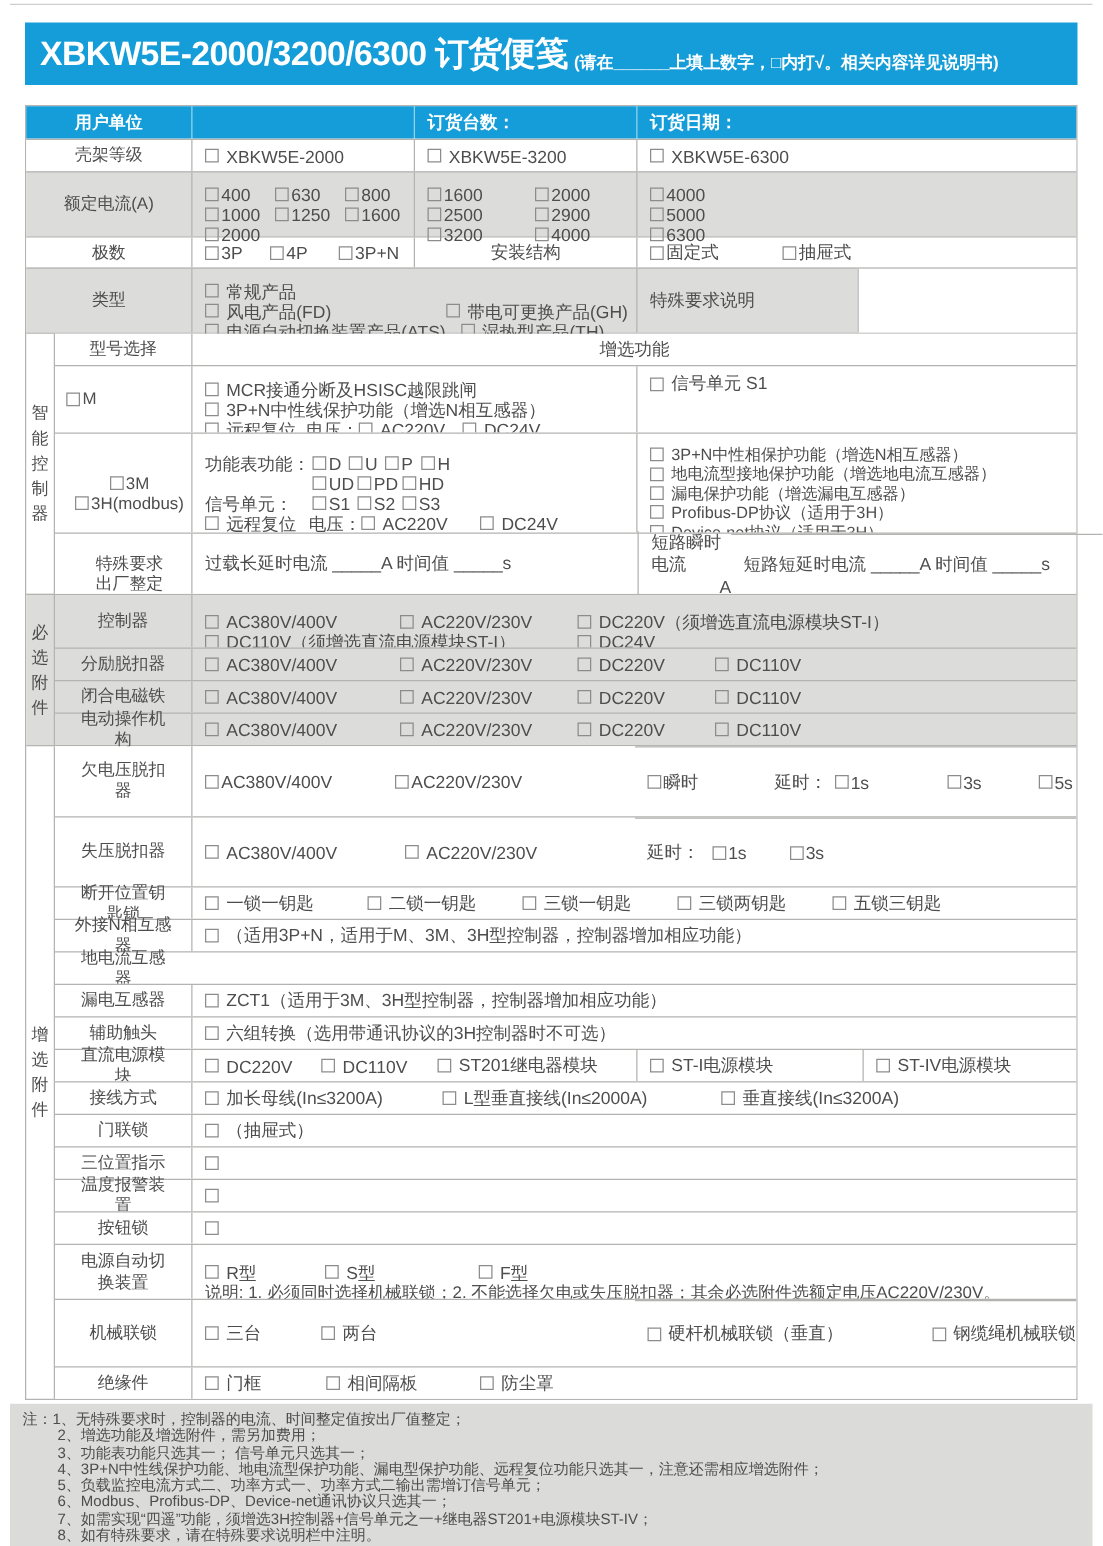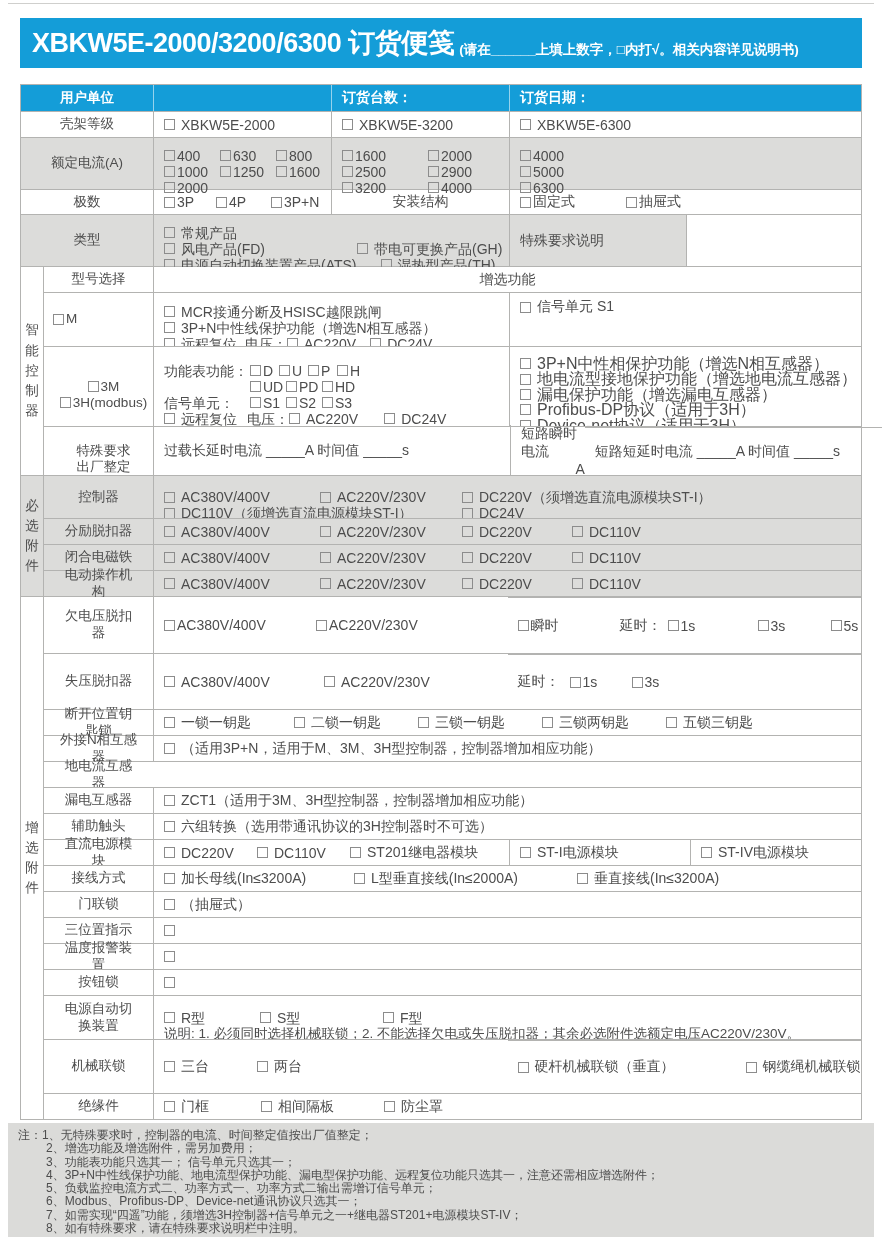--- a/index.html
+++ b/index.html
@@ -26,21 +26,21 @@
 .sec-body .lbl{width:109px}
 .ll{justify-content:flex-start;text-align:left;padding-left:9px}
 .gcell{width:23px;flex:none;display:flex;align-items:center;justify-content:center;text-align:center;font-size:13.5px;line-height:1.5;border-right:1px solid #b3b3b1;padding:2px 4px}
 .c2,.c3{width:178px;flex:none}
 .cp{width:356px;flex:none}
 .c3s{width:177px;flex:none}
 .cf{flex:1;min-width:0}
 .wh{background:#fff}
 .col{display:flex;flex-direction:column;justify-content:center;padding:18px 0 2px 10px}
 .line{display:flex;align-items:center;line-height:16px;min-height:16px;white-space:nowrap}
-.l15 .line{line-height:15.4px;min-height:15.4px;font-size:16px}
+.l15 .line{line-height:15.4px;min-height:15.4px;font-size:13px}
 .opt{display:inline-flex;align-items:center;flex:none;white-space:nowrap}
 .bx{width:11px;height:11px;border:1px solid #8c8c8c;flex:none;margin-right:6px;background:transparent}
 .t .bx{margin-right:2px}
 .stack{flex:1;display:flex;flex-direction:row;min-width:0}
 .sub{flex:1;display:flex;align-items:center}
 .sub+.sub{border-top:1px solid #b3b3b1}
 .top{align-items:flex-start;padding-top:5px}
 .ctr{justify-content:center;padding-left:0}
 .nw{white-space:nowrap}
 .notes{margin:3px 8px 0;background:#dbdbd9;padding:6px 8px 7px 24px;font-size:12px;line-height:13.3px;color:#4d4d4d}
@@ -222,21 +222,21 @@
         <span class="opt" style="width:193px">
             <span class="bx"></span>
             <span>风电产品(FD)</span>
           </span>
         <span class="opt">
             <span class="bx"></span>
             <span>带电可更换产品(GH)</span>
           </span>
       </div>
       <div class="line">
-        <span class="opt" style="margin-right:24px">
+        <span class="opt" style="margin-right:12px">
             <span class="bx"></span>
             <span>电源自动切换装置产品(ATS)</span>
           </span>
         <span class="opt">
             <span class="bx"></span>
             <span>湿热型产品(TH)</span>
           </span>
       </div>
     </div>
     <div class="cell c3s bl">特殊要求说明</div>

